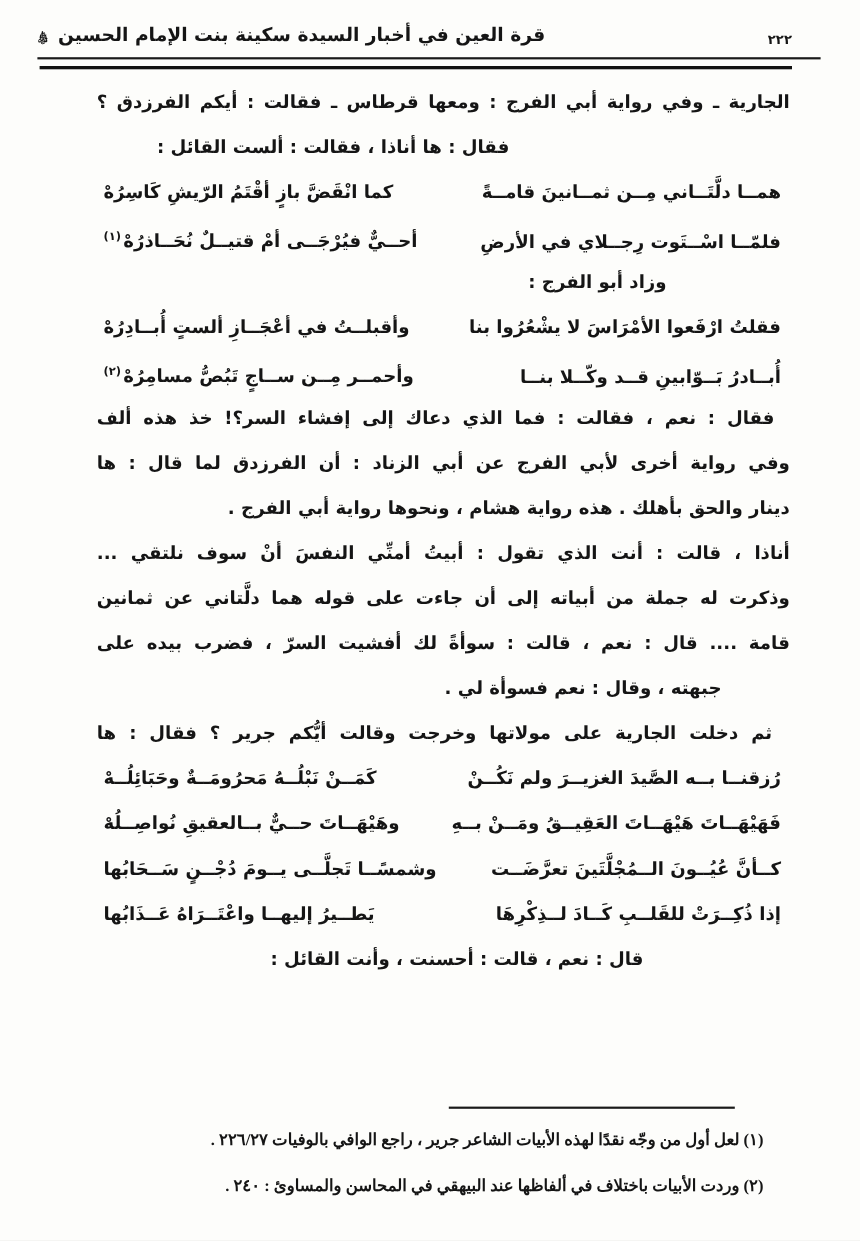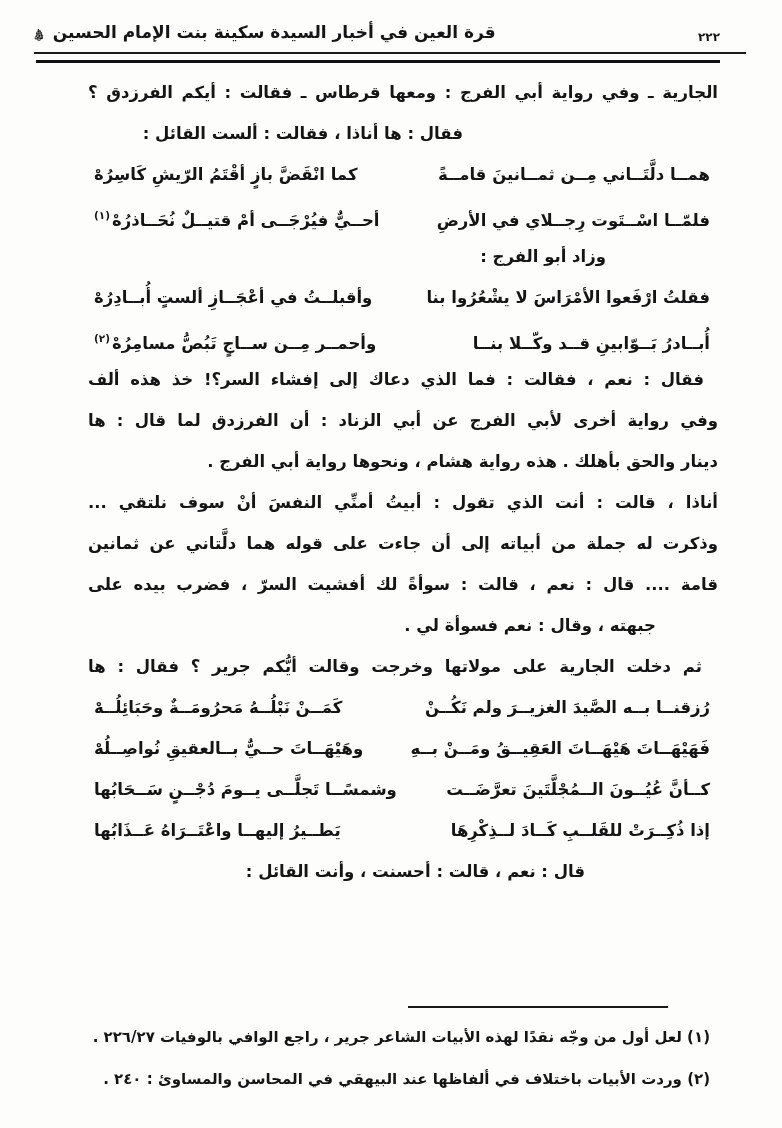--- a/index.html
+++ b/index.html
@@ -47,22 +47,23 @@
     height:41px;line-height:41px;
     padding:0 8px 0 6px;
     white-space:nowrap;
     font-size:16.5px;
   }
   .hemi{display:inline-block;}
   .fnmark{font-size:10.5px;vertical-align:super;margin-right:2px;}
   
   .fn-rule{position:absolute;top:1006px;right:114px;width:260px;height:2px;background:#1a1a1a;}
   .footnotes{
-    position:absolute;top:1016px;right:72px;left:86px;
+    position:absolute;top:1016px;right:88px;left:86px;
     font-size:15px;
+    font-family:Liberation Serif, serif;
   }
   .fn-line{height:42px;line-height:42px;text-align:right;white-space:nowrap;}
 </style>
 </head>
 <body>
 
 <div class="page">
 
   <div class="header">
     <span class="pageno">٢٢٢</span>

